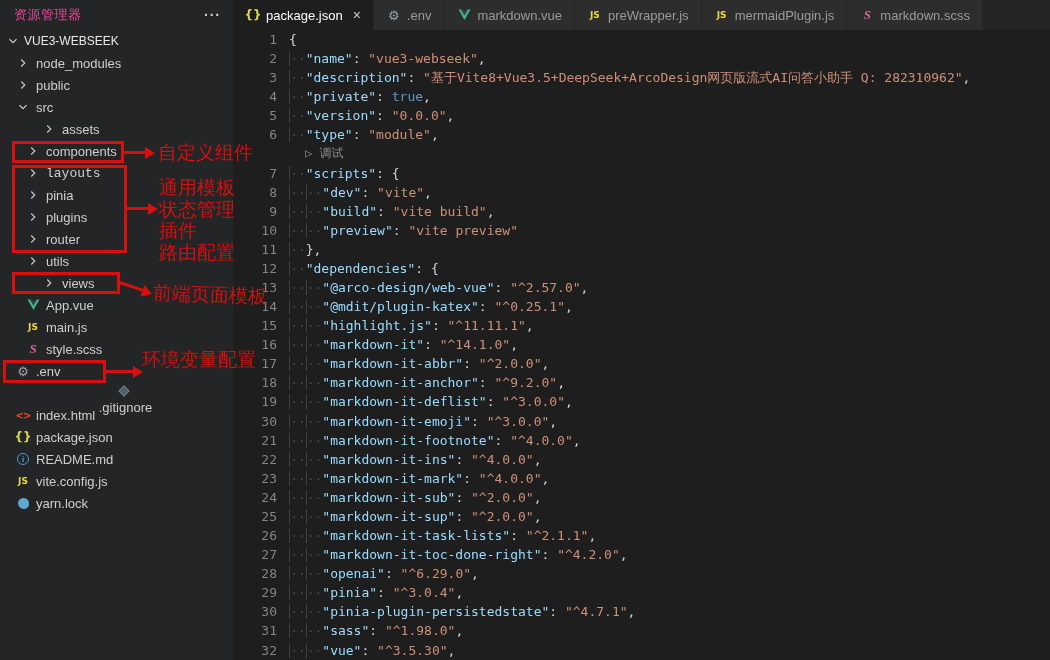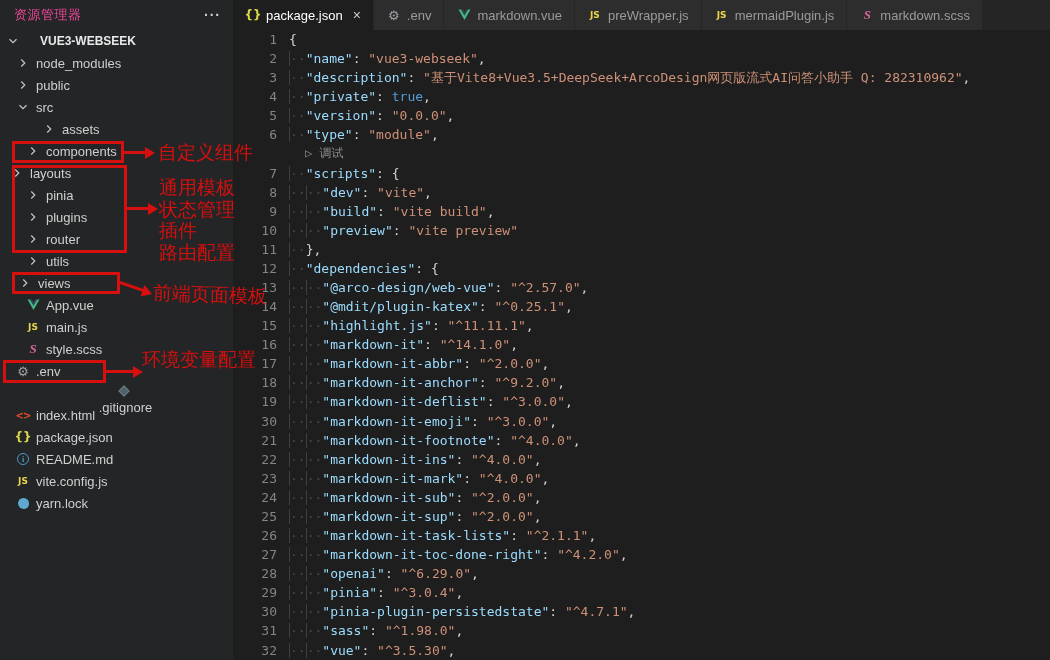--- a/index.html
+++ b/index.html
@@ -9,21 +9,21 @@
 
   
   .sidebar { position:absolute; left:0; top:0; width:233px; height:660px;
     background:#242526; color:#cccccc; z-index:1; }
   .side-header { height:30px; display:flex; align-items:center;
     justify-content:space-between; padding:0 12px 0 14px; }
   .side-header .title { font-size:13px; color:#ec4899; letter-spacing:.5px; }
   .side-header .menu { color:#d0d0d0; font-size:14px; font-weight:bold;
     letter-spacing:1px; cursor:pointer; }
   .root-row { height:22px; display:flex; align-items:center; padding-left:4px; }
-  .root-row .lbl { font-size:12px; font-weight:bold; color:#e8e8e8; margin-left:18px; }
+  .root-row .lbl { font-size:12px; font-weight:normal; color:#e8e8e8; margin-left:2px; }
   .tree { }
   .trow { height:22px; display:flex; align-items:center; font-size:13px;
     color:#cfcfcf; white-space:nowrap; }
   .trow .lbl { margin-left:4px; }
   .ic { width:18px; height:16px; display:inline-flex; align-items:center;
     justify-content:center; flex:0 0 18px; }
   .ico-txt { font-family:"DejaVu Sans", sans-serif; font-weight:bold; }
   .js-badge { color:#e8d44d; font-size:9px; font-weight:bold; }
   .json-badge { color:#d9d74a; font-size:12px; font-weight:bold; }
   .html-badge { color:#e44d26; font-size:10px; font-weight:bold; letter-spacing:-1px; }
@@ -124,21 +124,21 @@
           <span class="lbl">assets</span>
         </div>
         <div class="trow" style="padding-left: 24px;">
           <span class="ic">
             <svg width="14" height="14" viewBox="0 0 16 16">
               <path d="M6 4l4 4-4 4" stroke="#c5c5c5" stroke-width="1.4" fill="none"></path>
             </svg>
           </span>
           <span class="lbl">components</span>
         </div>
-        <div class="trow" style="padding-left: 8px;">
+        <div class="trow" style="padding-left: 24px; font-family: Liberation Mono, monospace;">
           <span class="ic">
             <svg width="14" height="14" viewBox="0 0 16 16">
               <path d="M6 4l4 4-4 4" stroke="#c5c5c5" stroke-width="1.4" fill="none"></path>
             </svg>
           </span>
           <span class="lbl">layouts</span>
         </div>
         <div class="trow" style="padding-left: 24px;">
           <span class="ic">
             <svg width="14" height="14" viewBox="0 0 16 16">
@@ -164,21 +164,21 @@
           <span class="lbl">router</span>
         </div>
         <div class="trow" style="padding-left: 24px;">
           <span class="ic">
             <svg width="14" height="14" viewBox="0 0 16 16">
               <path d="M6 4l4 4-4 4" stroke="#c5c5c5" stroke-width="1.4" fill="none"></path>
             </svg>
           </span>
           <span class="lbl">utils</span>
         </div>
-        <div class="trow" style="padding-left: 16px;">
+        <div class="trow" style="padding-left: 28px; margin-left: 12px;">
           <span class="ic">
             <svg width="14" height="14" viewBox="0 0 16 16">
               <path d="M6 4l4 4-4 4" stroke="#c5c5c5" stroke-width="1.4" fill="none"></path>
             </svg>
           </span>
           <span class="lbl">views</span>
         </div>
         <div class="trow" style="padding-left: 24px; text-align: right;">
           <span class="ic">
             <svg width="13" height="12" viewBox="0 0 24 22">

